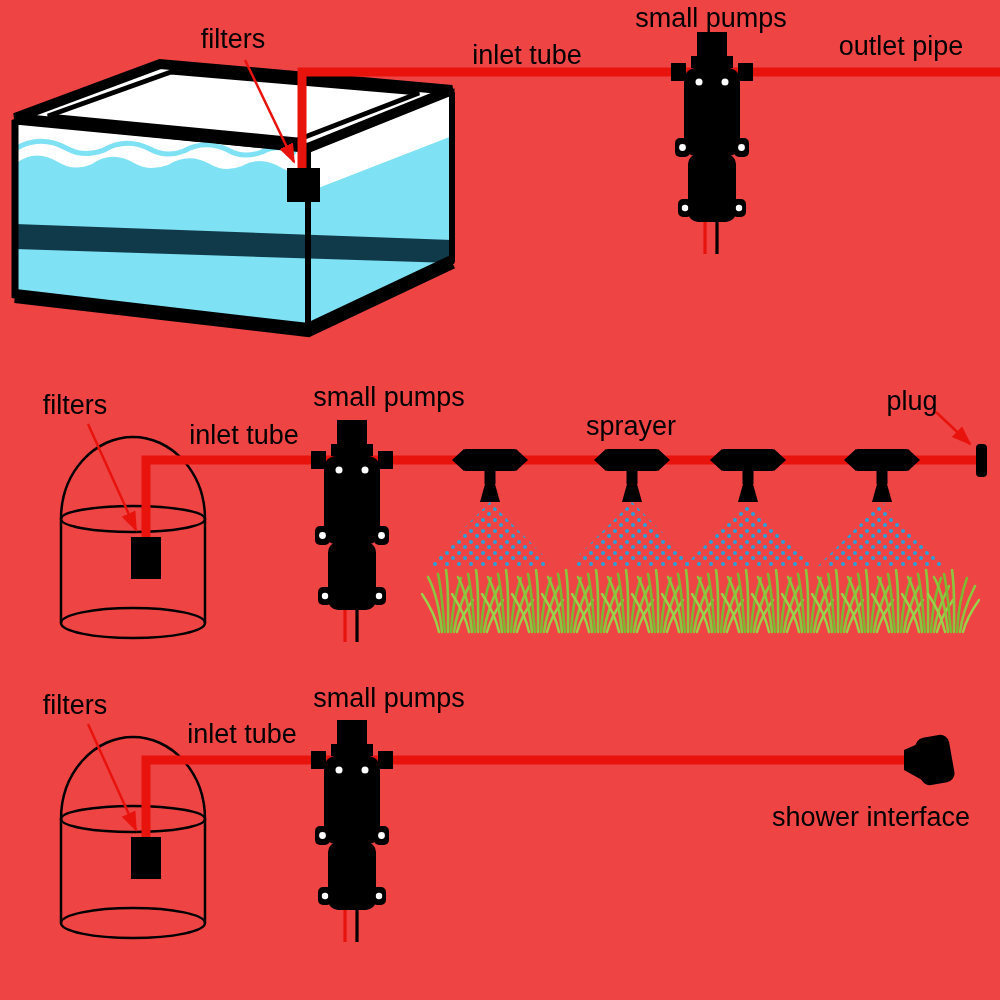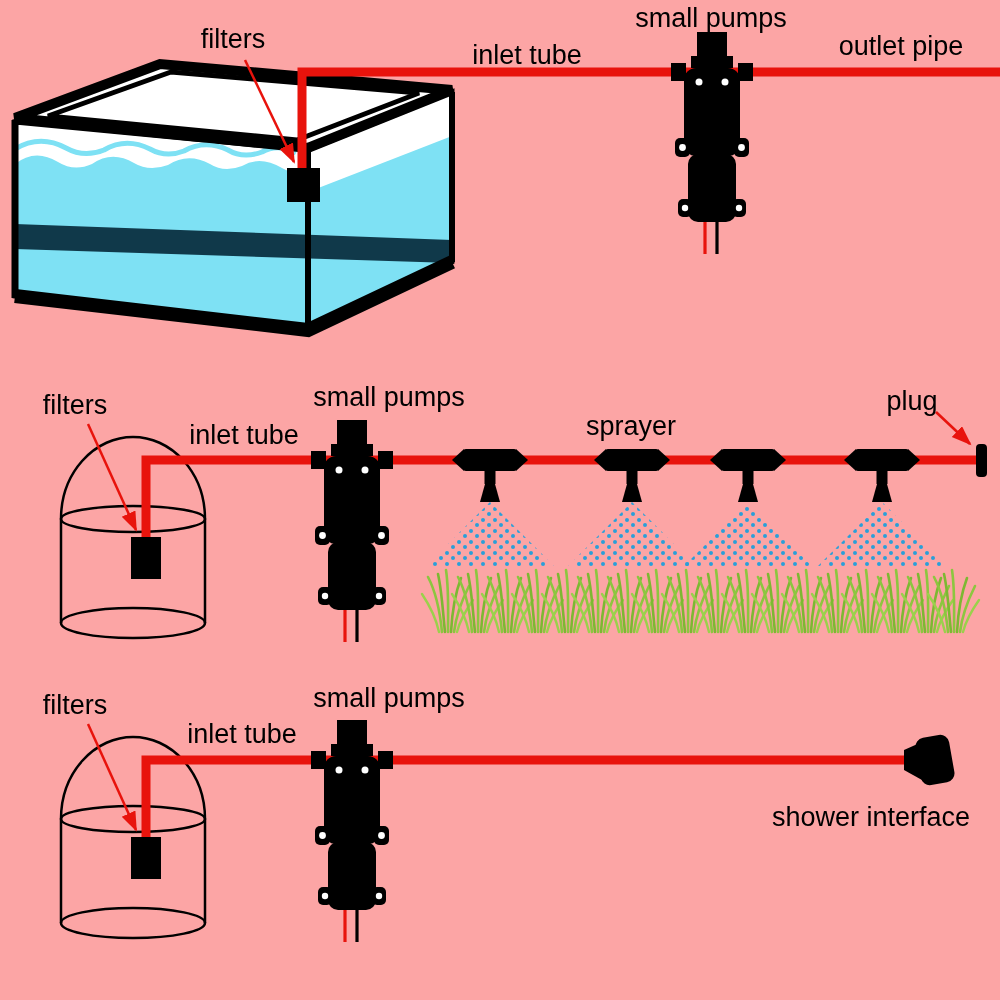--- a/index.html
+++ b/index.html
@@ -1,16 +1,16 @@
 <!DOCTYPE html>
 <html><head>
 <meta charset="utf-8">
 <style>
   html,body{margin:0;padding:0;background:#ffffff;}
-  .stage{position:relative;width:1000px;height:1000px;background:#fca5a5;overflow:hidden;}
+  .stage{position:relative;width:1000px;height:1000px;background:#ef4444;overflow:hidden;}
   svg{display:block;}
   .lbl{font-family:"Liberation Sans",sans-serif;font-size:27px;fill:#000000;}
   .pipe{stroke:#e8130c;stroke-width:9;fill:none;stroke-linejoin:miter;}
   .arrow{stroke:#e8130c;stroke-width:2.5;fill:none;marker-end:url(#arrowhead);}
   .blackpart{fill:#000000;}
 </style>
 </head>
 <body>
 
 <div class="stage">

